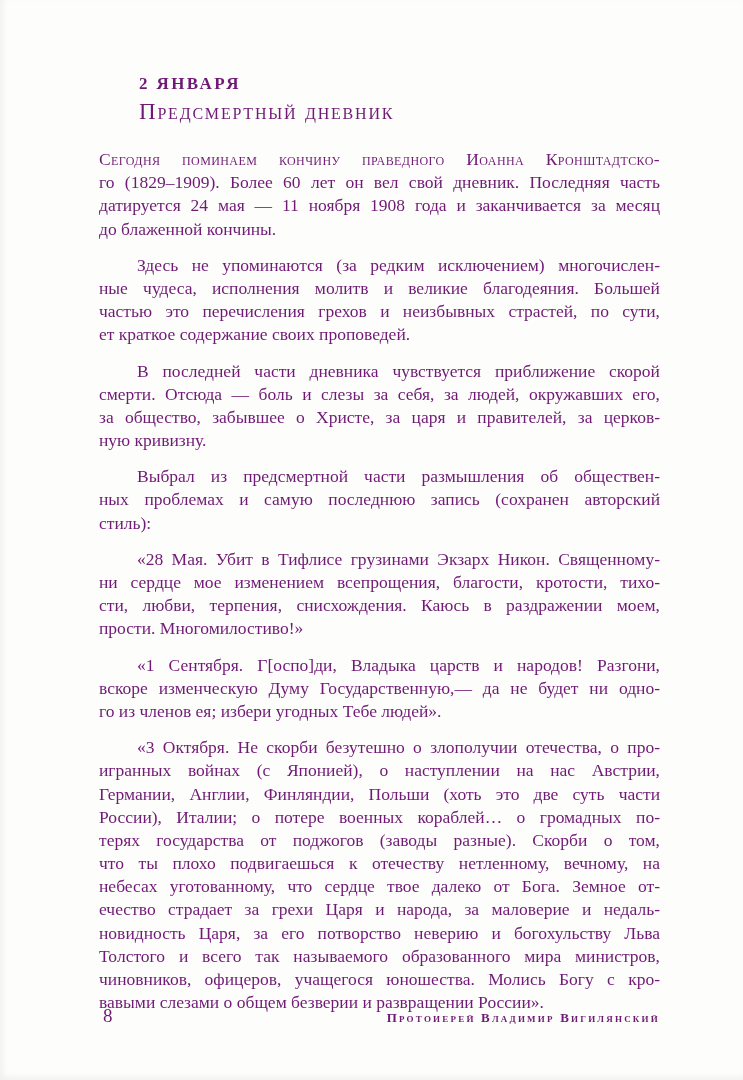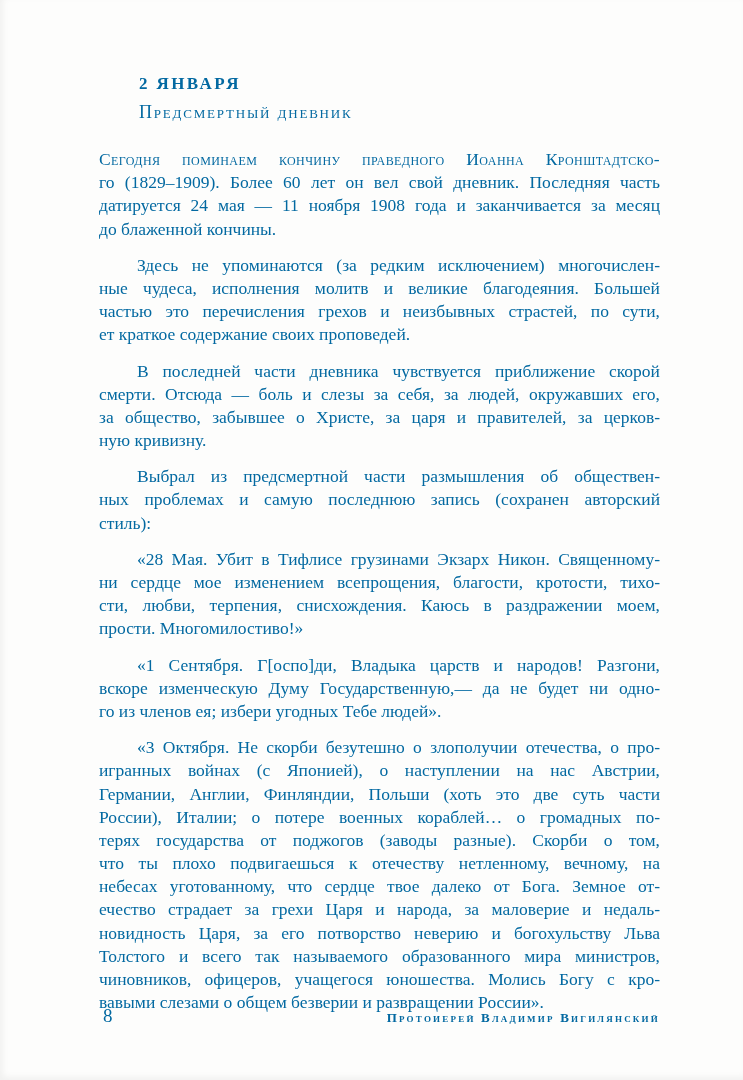--- a/index.html
+++ b/index.html
@@ -2,37 +2,37 @@
 <html lang="ru"><head>
 <meta charset="utf-8">
 <style>
   html, body { margin: 0; padding: 0; background: #ffffff; }
   .page {
     position: relative;
     width: 743px;
     height: 1080px;
     background: #fdfdfc;
     font-family: "Liberation Serif", "DejaVu Serif", serif;
-    color: #0369a1;
+    color: #701a75;
     overflow: hidden;
     box-shadow: inset 3px -3px 6px rgba(0,0,0,0.05);
   }
   .heading {
     position: absolute;
     left: 139px;
     top: 72px;
   }
   .heading-date {
     font-size: 17px;
     font-weight: bold;
     letter-spacing: 2.4px;
     line-height: 24px;
   }
   .heading-title {
-    font-size: 18px;
+    font-size: 23px;
     font-variant: small-caps;
     letter-spacing: 1.8px;
     line-height: 26px;
     margin-top: 3px;
   }
   .bodytext {
     position: absolute;
     left: 99px;
     top: 148px;
     width: 561px;

